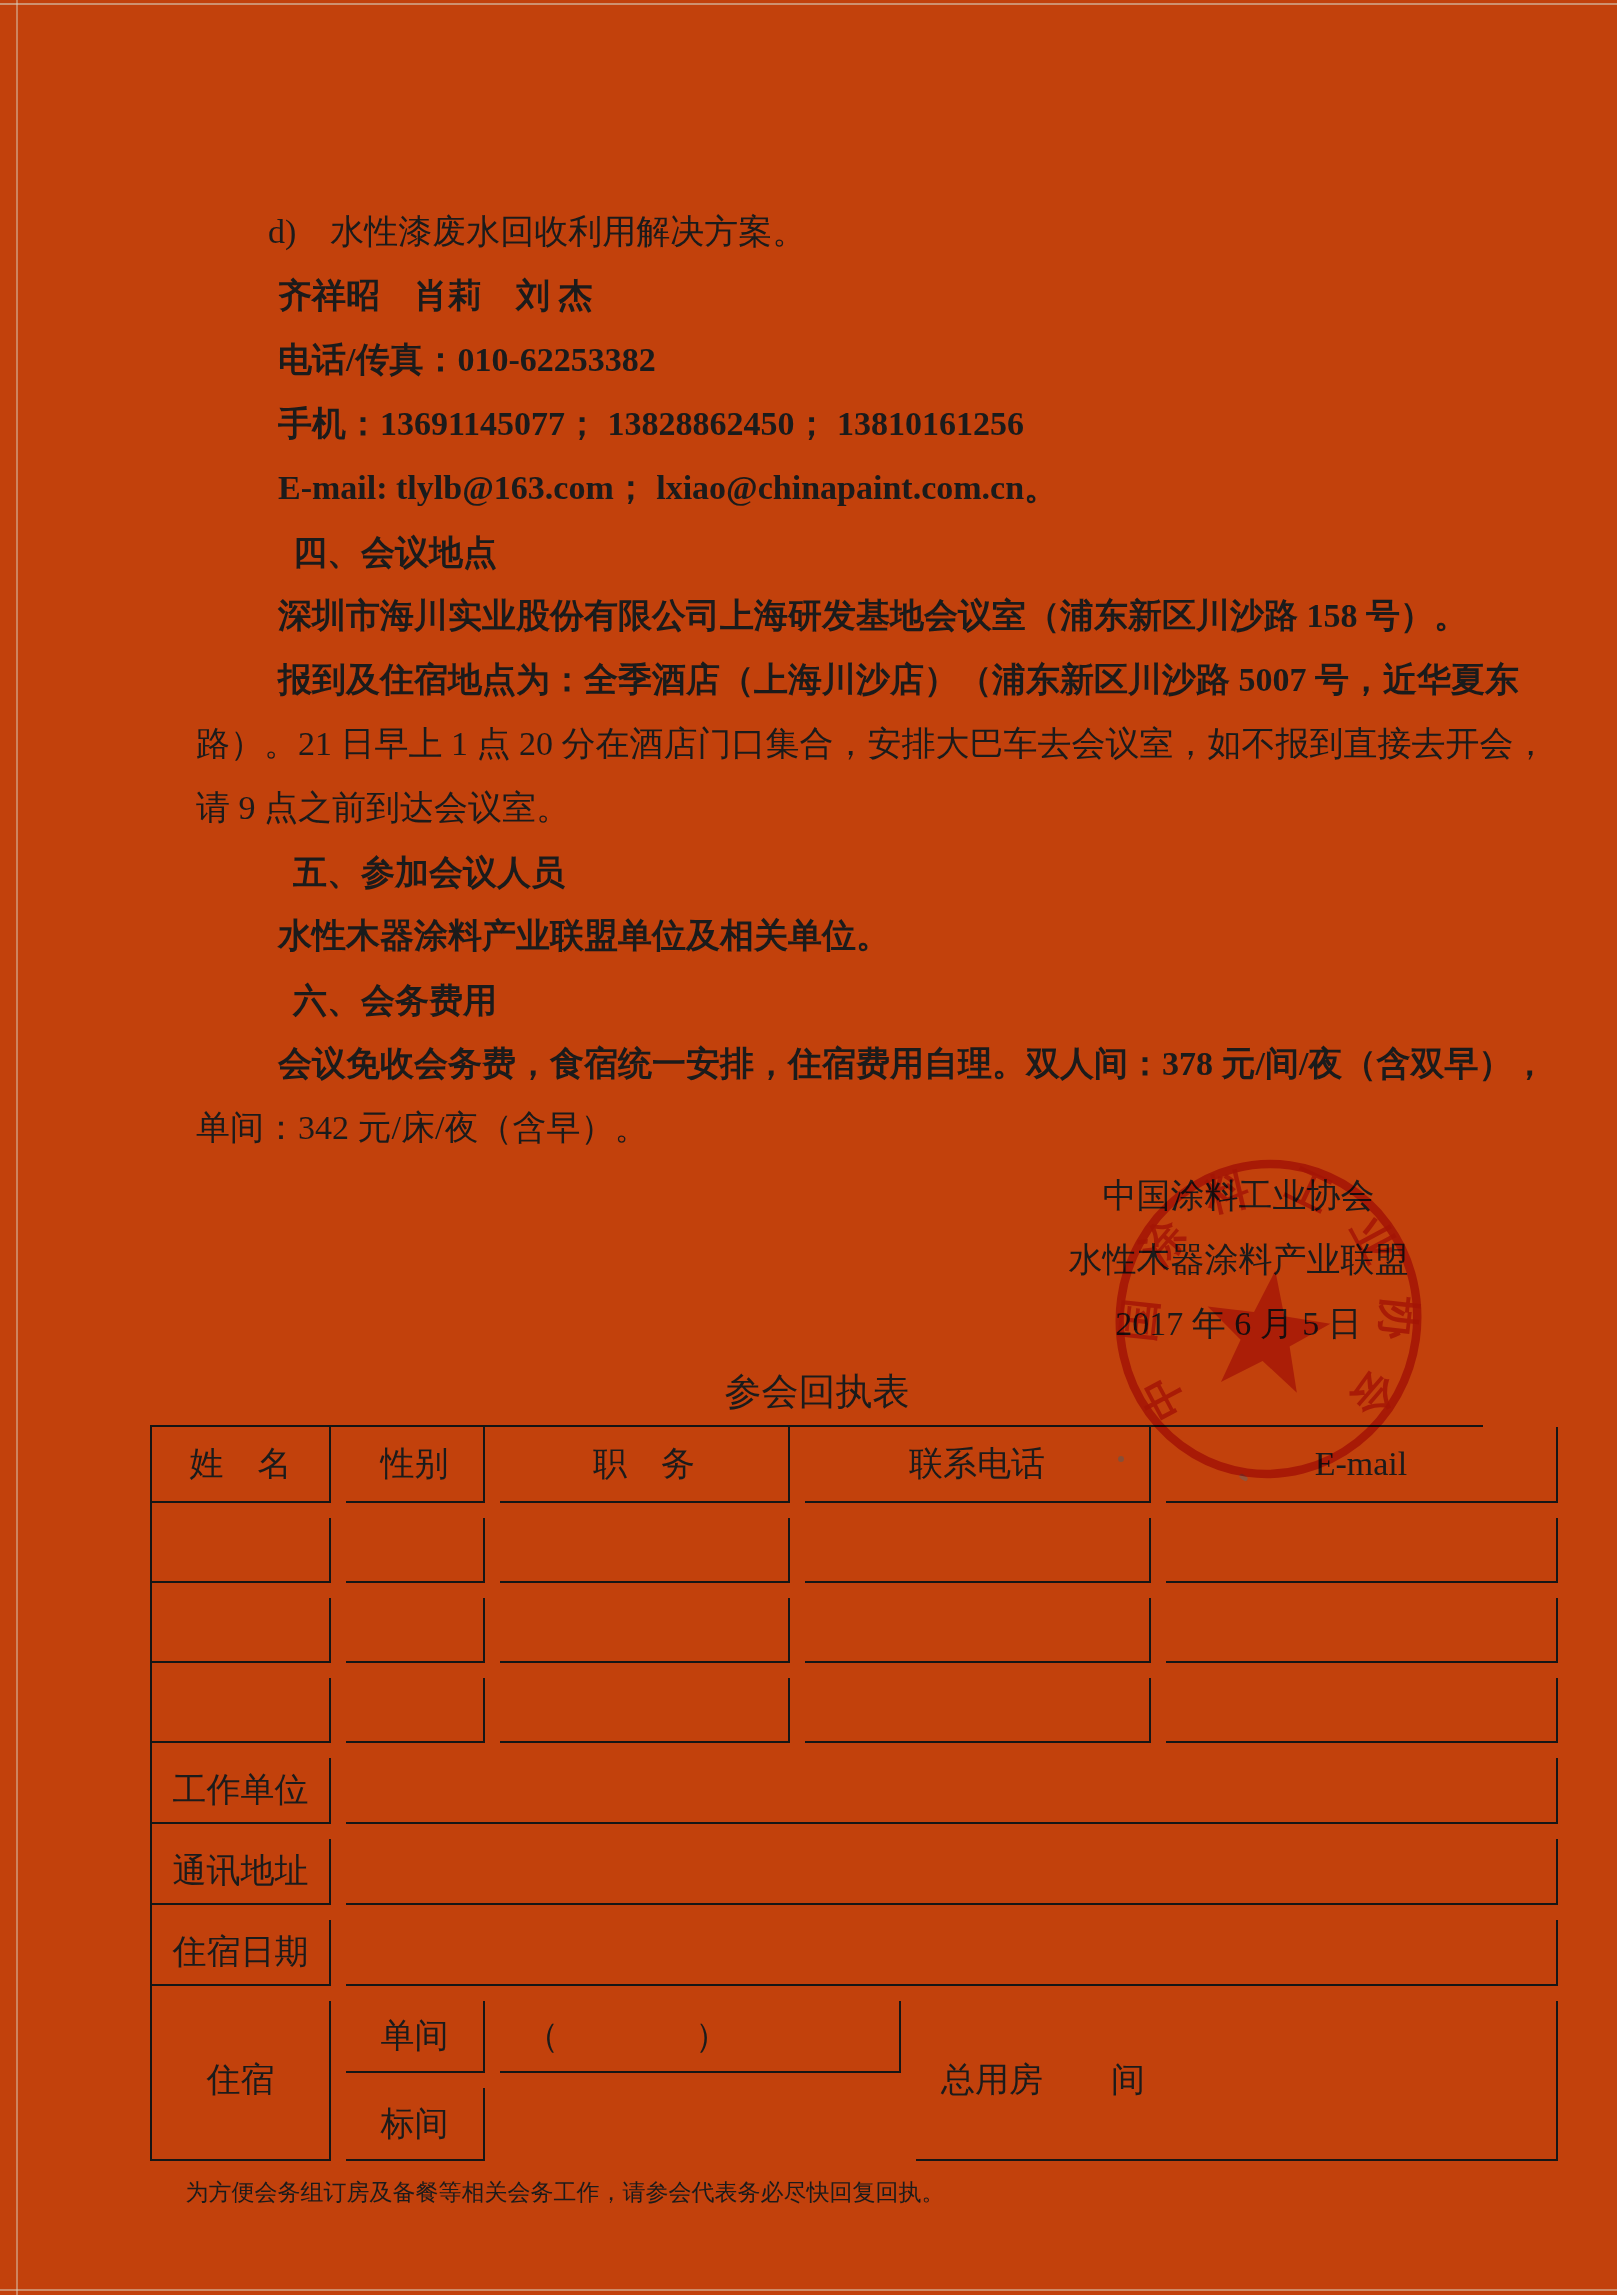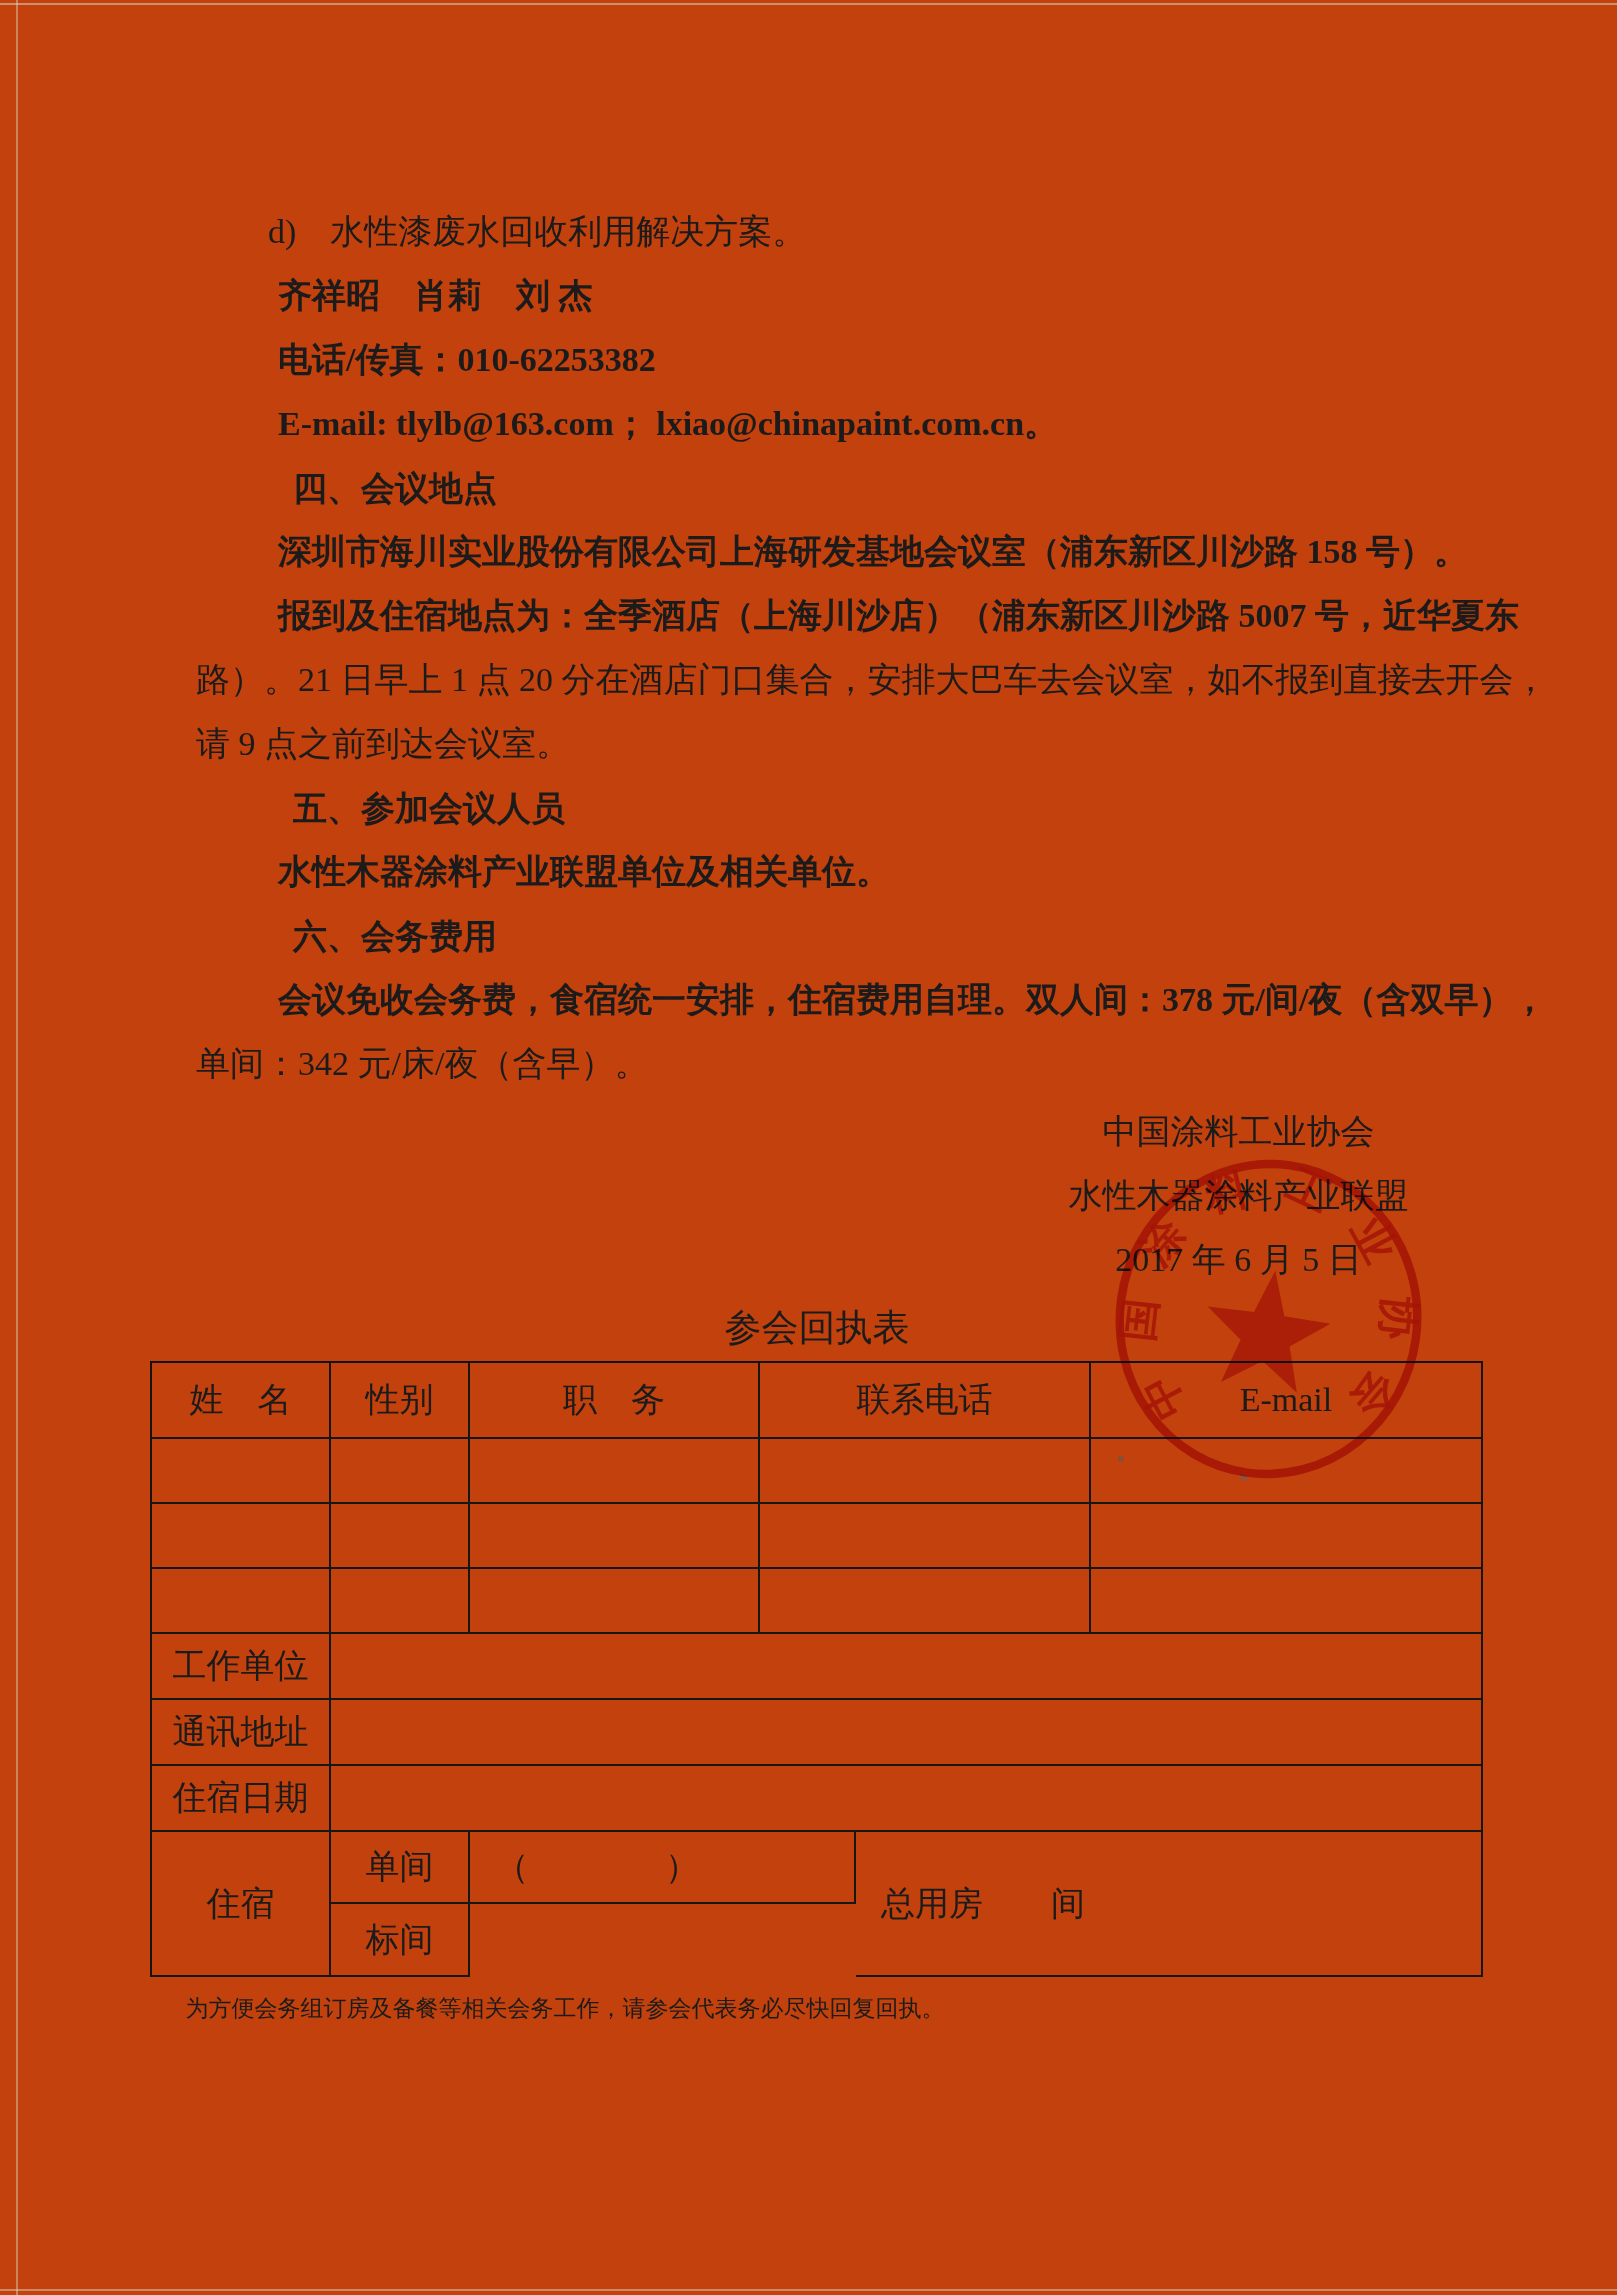--- a/index.html
+++ b/index.html
@@ -11,21 +11,21 @@
   .ln{font-size:34px;line-height:64px;height:64px;white-space:pre;}
   .ind{padding-left:82px;font-weight:bold;}
   .ind-d{padding-left:72px;}
   .hd{padding-left:97px;font-weight:700;font-family:"Liberation Sans","DejaVu Sans",sans-serif;}
   .sig{width:535px;margin:3.9px -72px 0 auto;text-align:center;}
   .form-title{width:1334px;margin:3.9px 0 0 -46px;text-align:center;font-size:37px;line-height:64px;height:64px;font-weight:400;}
   .tbl{
     box-sizing:content-box;width:1331px;margin:1.3px 0 0 -46px;display:grid;
     grid-template-columns:179px 139px 290px 96px 235px 392px;
     grid-template-rows:76px 65px 65px 65px 66px 66px 66px 72px 73px;
-    border-top:2.6px solid #141414;border-left:2.6px solid #141414;
+    border-top:2.6px solid #141414;border-left:2.6px solid #141414;gap:15px;
   }
   .c{border-right:2px solid #161616;border-bottom:2px solid #161616;display:flex;align-items:center;justify-content:center;font-size:34px;white-space:pre;}
   .c.lft{justify-content:flex-start;padding-left:25px;}
   .note{margin:1.3px 0 0 -10.4px;font-size:23px;line-height:64px;height:64px;white-space:pre;font-family:Liberation Mono, monospace;}
   .stamp{position:absolute;left:1099px;top:1143px;z-index:5;mix-blend-mode:multiply;}
   .edge-top{position:absolute;left:0;top:2.6px;width:100%;height:2px;background:#d9d4c2;opacity:.55;}
   .edge-left{position:absolute;left:15.7px;top:0;width:2px;height:100%;background:#ddd8c6;opacity:.45;}
   .edge-bottom{position:absolute;left:0;bottom:3.9px;width:100%;height:2px;background:#d9d4c2;opacity:.5;}
   .speck1{position:absolute;left:1118px;top:1456px;width:5.9px;height:5.9px;border-radius:50%;background:#5a5a5a;opacity:.55;}
   .speck2{position:absolute;left:1239px;top:1475px;width:9px;height:5.2px;background:#666;opacity:.5;border-radius:40%;transform:rotate(35deg);}
@@ -35,20 +35,21 @@
 
 <div class="sheet">
   <div class="edge-top"></div>
   <div class="edge-left"></div>
   <div class="edge-bottom"></div>
 
   <div class="content">
     <div class="ln ind-d">d)　水性漆废水回收利用解决方案。</div>
     <div class="ln ind">齐祥昭　肖莉　刘 杰</div>
     <div class="ln ind">电话/传真：010-62253382</div>
+    <div class="ln ind">手机：13691145077； 13828862450； 13810161256</div>
     <div class="ln ind">E-mail: tlylb@163.com； lxiao@chinapaint.com.cn。</div>
     <div class="ln hd">四、会议地点</div>
     <div class="ln ind">深圳市海川实业股份有限公司上海研发基地会议室（浦东新区川沙路 158 号）。</div>
     <div class="ln ind">报到及住宿地点为：全季酒店（上海川沙店）（浦东新区川沙路 5007 号，近华夏东</div>
     <div class="ln">路）。21 日早上 1 点 20 分在酒店门口集合，安排大巴车去会议室，如不报到直接去开会，</div>
     <div class="ln">请 9 点之前到达会议室。</div>
     <div class="ln hd">五、参加会议人员</div>
     <div class="ln ind">水性木器涂料产业联盟单位及相关单位。</div>
     <div class="ln hd">六、会务费用</div>
     <div class="ln ind">会议免收会务费，食宿统一安排，住宿费用自理。双人间：378 元/间/夜（含双早），</div>

